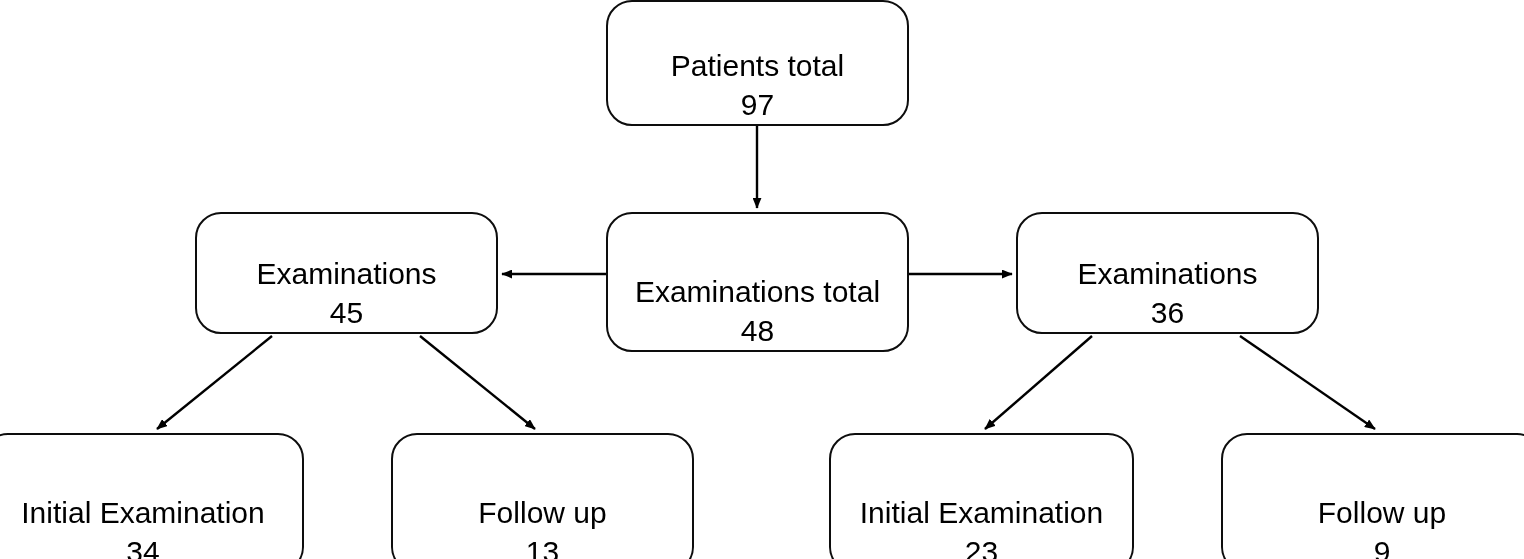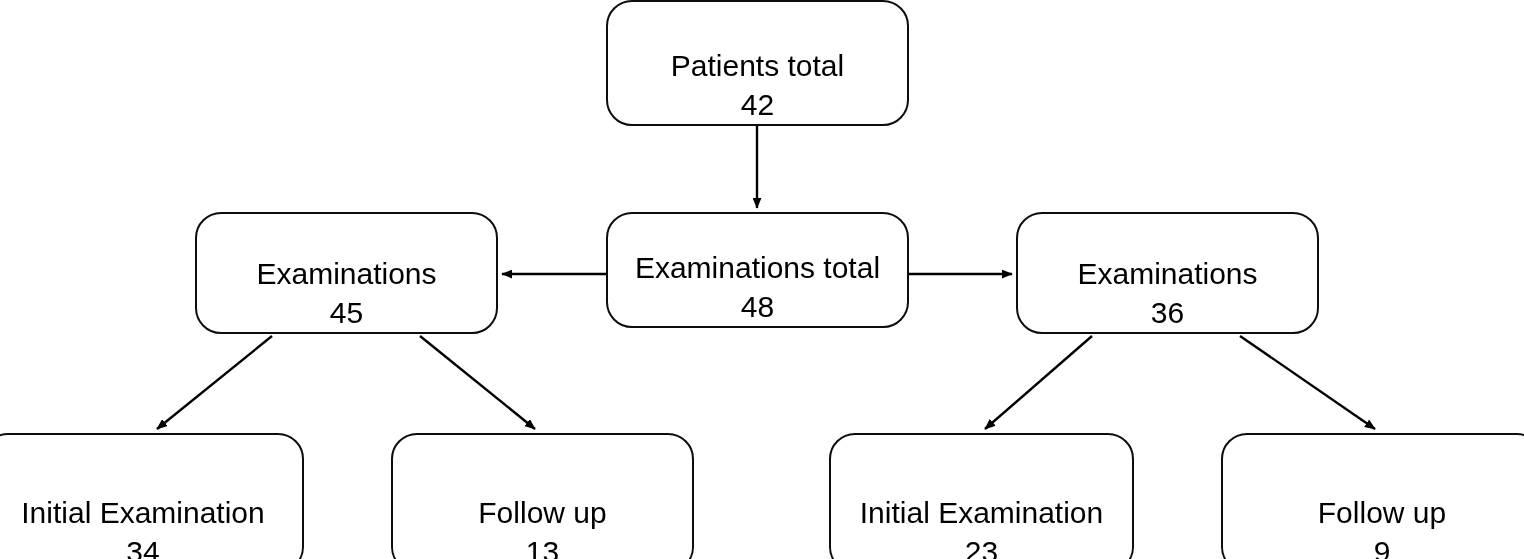--- a/index.html
+++ b/index.html
@@ -38,21 +38,21 @@
     color: #000000;
     font-size: 30px;
     line-height: 1.30;
     z-index: 2;
   }
   .node .line { display: block; white-space: nowrap; }
 
   
   #node-patients-total { left: 606px;  top: 0px;   width: 303px; height: 126px; }
   
-  #node-exams-total    { left: 606px;  top: 212px; width: 303px; height: 116px; }
+  #node-exams-total    { left: 606px;  top: 212px; width: 303px; height: 140px; }
   #node-exams-petct    { left: 195px;  top: 212px; width: 303px; height: 122px; }
   #node-exams-petmri   { left: 1016px; top: 212px; width: 303px; height: 122px; }
   
   #node-petct-initial  { left: -18px;  top: 433px; width: 322px; height: 140px; }
   #node-petct-followup { left: 391px;  top: 433px; width: 303px; height: 140px; }
   #node-petmri-initial { left: 829px;  top: 433px; width: 305px; height: 140px; }
   #node-petmri-followup{ left: 1221px; top: 433px; width: 322px; height: 140px; }
 </style>
 </head>
 <body>
@@ -76,21 +76,21 @@
 
     <line x1="420" y1="336" x2="535" y2="429" stroke="#000000" stroke-width="2.4" marker-end="url(#arrowhead)"></line>
 
     <line x1="1092" y1="336" x2="985" y2="429" stroke="#000000" stroke-width="2.4" marker-end="url(#arrowhead)"></line>
 
     <line x1="1240" y1="336" x2="1375" y2="429" stroke="#000000" stroke-width="2.4" marker-end="url(#arrowhead)"></line>
   </svg>
 
   <div class="node" id="node-patients-total">
     <span class="line">Patients total</span>
-    <span class="line">42</span>
+    <span class="line">97</span>
   </div>
 
   <div class="node" id="node-exams-total">
     <span class="line">Examinations total</span>
     <span class="line">48</span>
   </div>
 
   <div class="node" id="node-exams-petct">
     <span class="line">Examinations</span>
     <span class="line">45</span>

